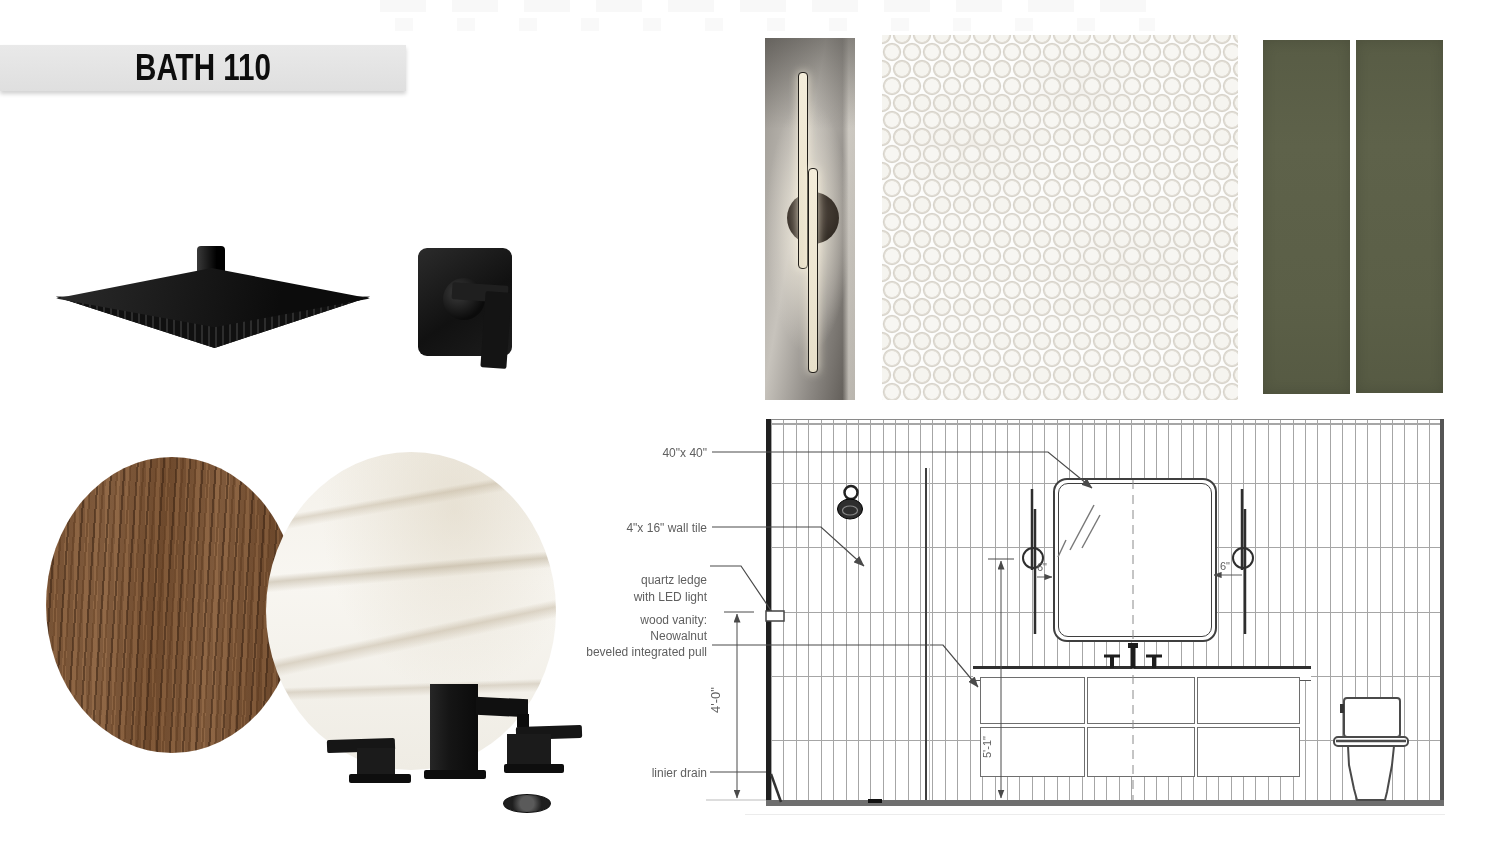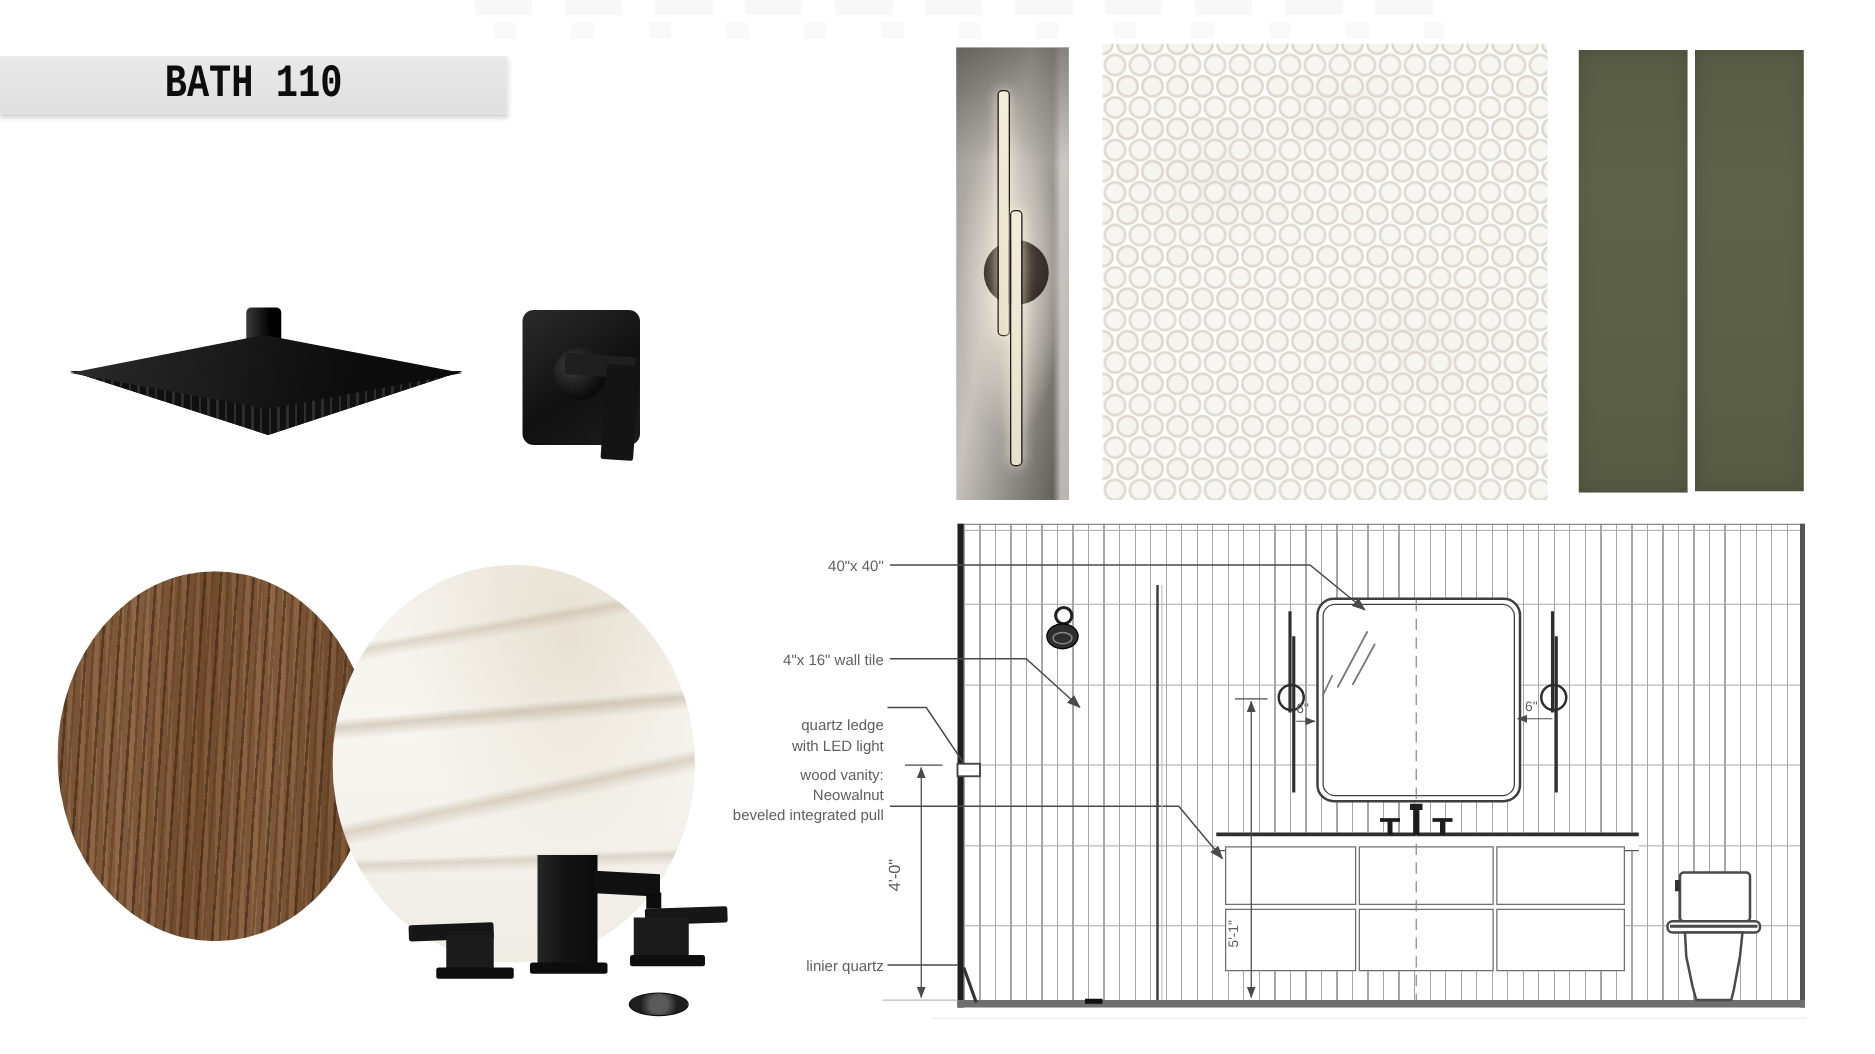--- a/index.html
+++ b/index.html
@@ -8,21 +8,21 @@
   .abs{position:absolute;}
 
   
   .top-strip1{left:380px;top:0;width:780px;height:12px;
     background:repeating-linear-gradient(90deg,#f8f8f8 0 46px,transparent 46px 72px);}
   .top-strip2{left:395px;top:18px;width:760px;height:13px;
     background:repeating-linear-gradient(90deg,#f9f9f9 0 18px,transparent 18px 62px);}
 
   
   .banner{left:0;top:45px;width:406px;height:46px;background:linear-gradient(180deg,#e9e9e9,#dfdfdf);
-    box-shadow:0 3px 4px rgba(0,0,0,.18);display:flex;align-items:center;justify-content:center;font-family:Liberation Mono, monospace;}
+    box-shadow:0 3px 4px rgba(0,0,0,.18);display:flex;align-items:center;justify-content:center;}
   .banner-text{font-size:37px;font-weight:700;color:#0d0d0d;transform:scaleX(.8);letter-spacing:0;}
 
   
   .sh-stem{left:197px;top:246px;width:28px;height:28px;border-radius:4px 4px 0 0;
     background:linear-gradient(90deg,#3a3a3a,#000 70%);}
   .sh-head{left:56px;top:268px;width:314px;height:80px;}
   .sh-under{position:absolute;inset:0;
     clip-path:polygon(0% 36%,100% 36%,50.5% 100%);
     background:repeating-linear-gradient(90deg,#101010 0 5px,#2d2d2d 5px 7px),#151515;}
   .sh-top{position:absolute;inset:0;
@@ -275,19 +275,19 @@
     <path d="M748 331 L794 331 L792 350 L787 377 L785 385 L757 385 L754 374 L749 350 Z" fill="#fff" stroke="#4a4a4a" stroke-width="2"></path>
   </svg>
 
   <div class="abs dlabel lbl-mirror">40"x 40"</div>
   <div class="abs dlabel lbl-walltile">4"x 16" wall tile</div>
   <div class="abs dlabel lbl-ledge">quartz ledge
 with LED light</div>
   <div class="abs dlabel lbl-vanity">wood vanity:
 Neowalnut
 beveled integrated pull</div>
-  <div class="abs dlabel lbl-drain">linier quartz</div>
+  <div class="abs dlabel lbl-drain">linier drain</div>
   <div class="abs vdim dim-40">4'-0"</div>
   <div class="abs vdim dim-51">5'-1"</div>
   <div class="abs dim-6 dim-6l">6"</div>
   <div class="abs dim-6 dim-6r">6"</div>
 
 </div>
 
 </body></html>

